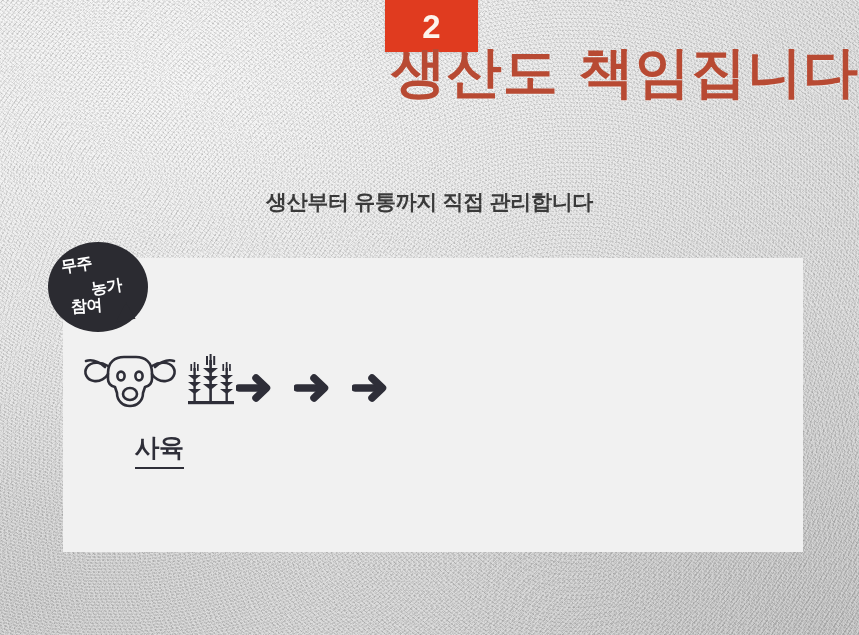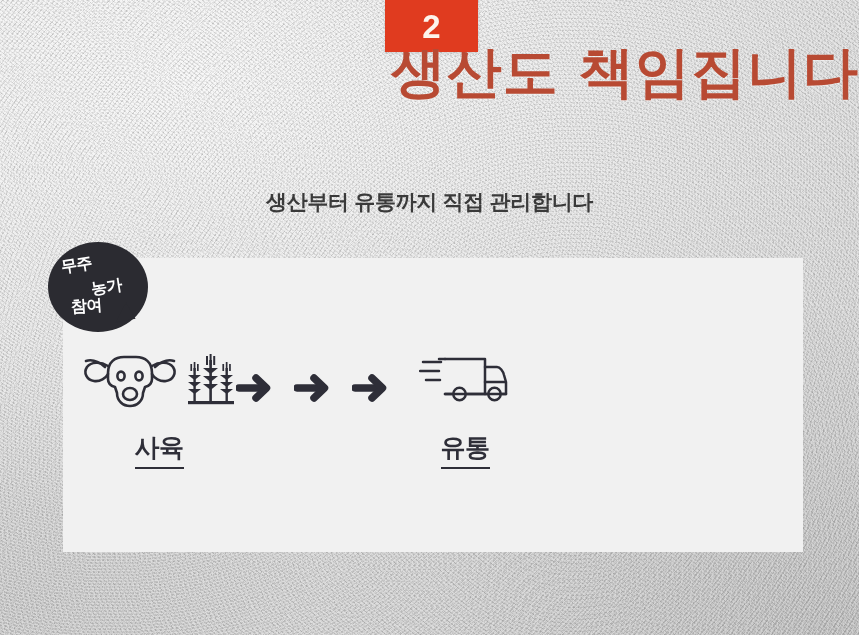--- a/index.html
+++ b/index.html
@@ -261,41 +261,20 @@
 
   <div class="flow-arrow">
     <svg width="36" height="34" viewBox="0 0 36 34">
       <g stroke="#2e2e38" fill="none" stroke-width="7.5" stroke-linecap="round" stroke-linejoin="round">
         <path d="M3 17 H25"></path>
         <path d="M20 7 L30.5 17 L20 27"></path>
       </g>
     </svg>
   </div>
 
-  <div class="flow-step">
-    <div class="flow-step-icon">
-      <svg width="92" height="62" viewBox="0 0 92 62" fill="none">
-        <g stroke="#2e2e38" stroke-width="2.5" stroke-linecap="round" stroke-linejoin="round" fill="none">
-          <path d="M26 10 H66 V45 H26"></path>
-          <path d="M66 18 H78 C81 18, 84 22, 85 26 L87 33 V45 H66"></path>
-          <path d="M66 33 H86"></path>
-          <path d="M26 45 H34"></path>
-          <path d="M47 45 H70"></path>
-          <path d="M81 45 H87"></path>
-          <circle cx="40.5" cy="45" r="6.2"></circle>
-          <circle cx="75.5" cy="45" r="6.2"></circle>
-          <path d="M26 10 H20"></path>
-          <path d="M4 13 H22"></path>
-          <path d="M1 22 H20"></path>
-          <path d="M7 31 H21"></path>
-        </g>
-      </svg>
-    </div>
-    <div class="flow-step-label">유통</div>
-  </div>
 
 </div>
 
 <div class="layer" id="farmer-bubble">
   <div id="farmer-bubble-body"></div>
   <div id="farmer-bubble-tail"></div>
   <span class="bubble-word" id="bubble-word-0">무주</span>
   <span class="bubble-word" id="bubble-word-1">농가</span>
   <span class="bubble-word" id="bubble-word-2">참여</span>
 </div>

